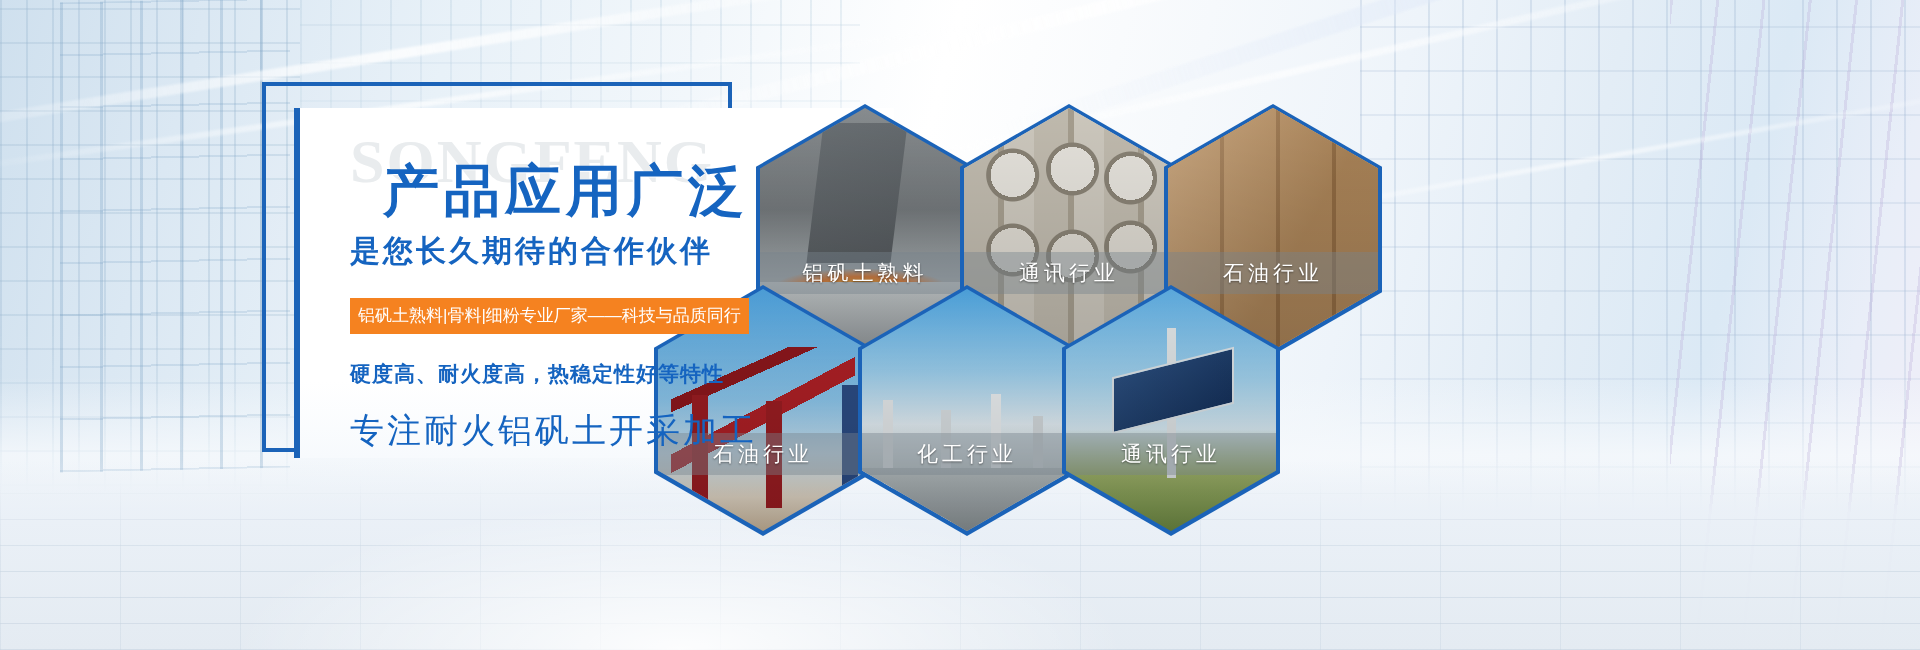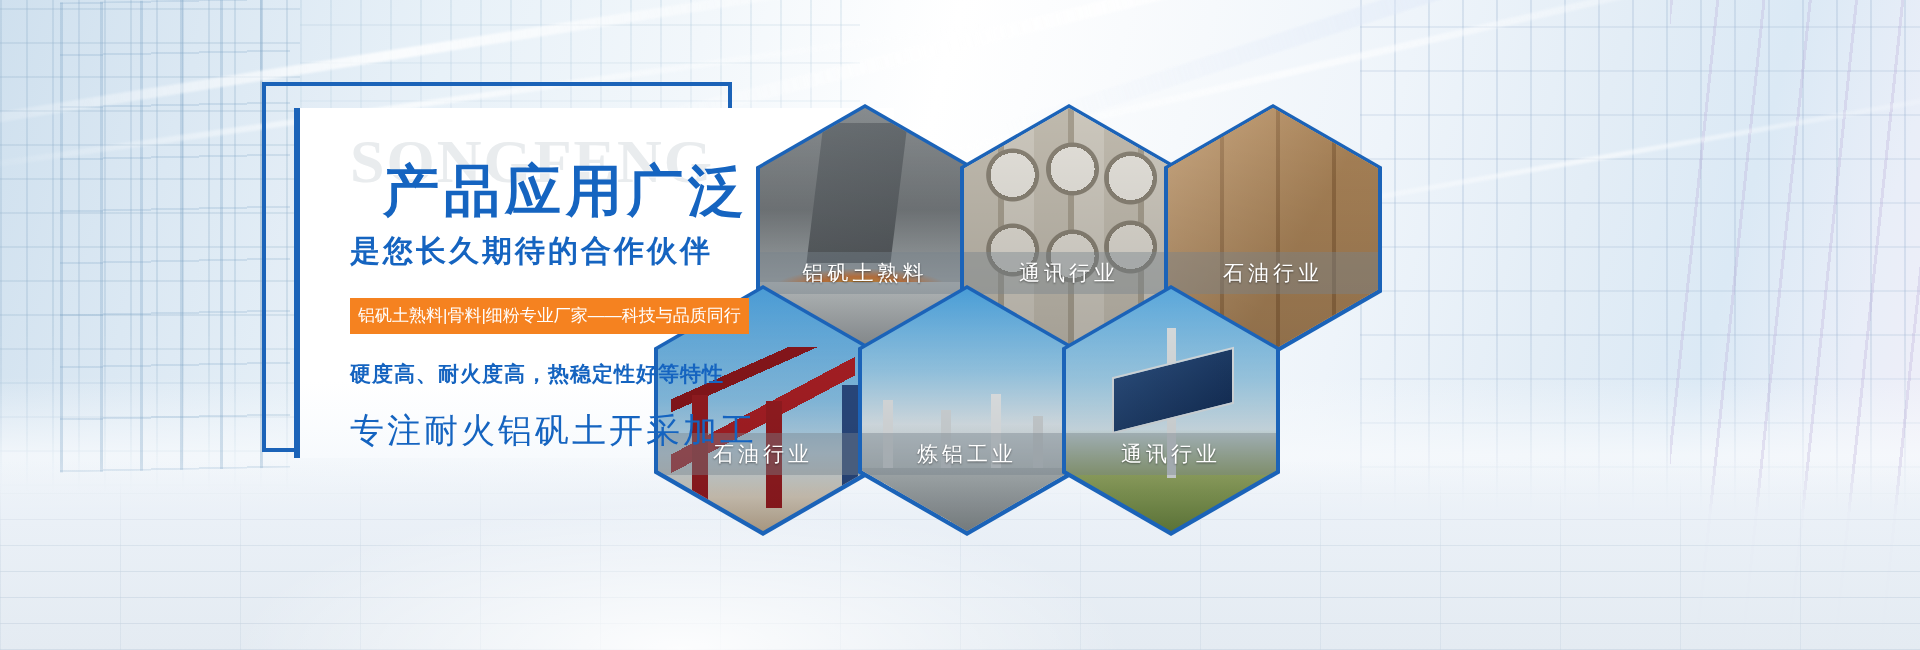--- a/index.html
+++ b/index.html
@@ -334,21 +334,21 @@
         <div class="hex-shade"></div>
         <div class="hex-label">石油行业</div>
       </div>
     </div>
 
     <div style="position:absolute;left:198px;top:215px;">
       <div class="hex-border"></div>
       <div class="hex" style="left:4px;top:4px;">
         <div class="hex-art art-chem"></div>
         <div class="hex-shade"></div>
-        <div class="hex-label">炼铝工业</div>
+        <div class="hex-label">化工行业</div>
       </div>
     </div>
 
     <div style="position:absolute;left:402px;top:215px;">
       <div class="hex-border"></div>
       <div class="hex" style="left:4px;top:4px;">
         <div class="hex-art art-telecom"></div>
         <div class="hex-shade"></div>
         <div class="hex-label">通讯行业</div>
       </div>

